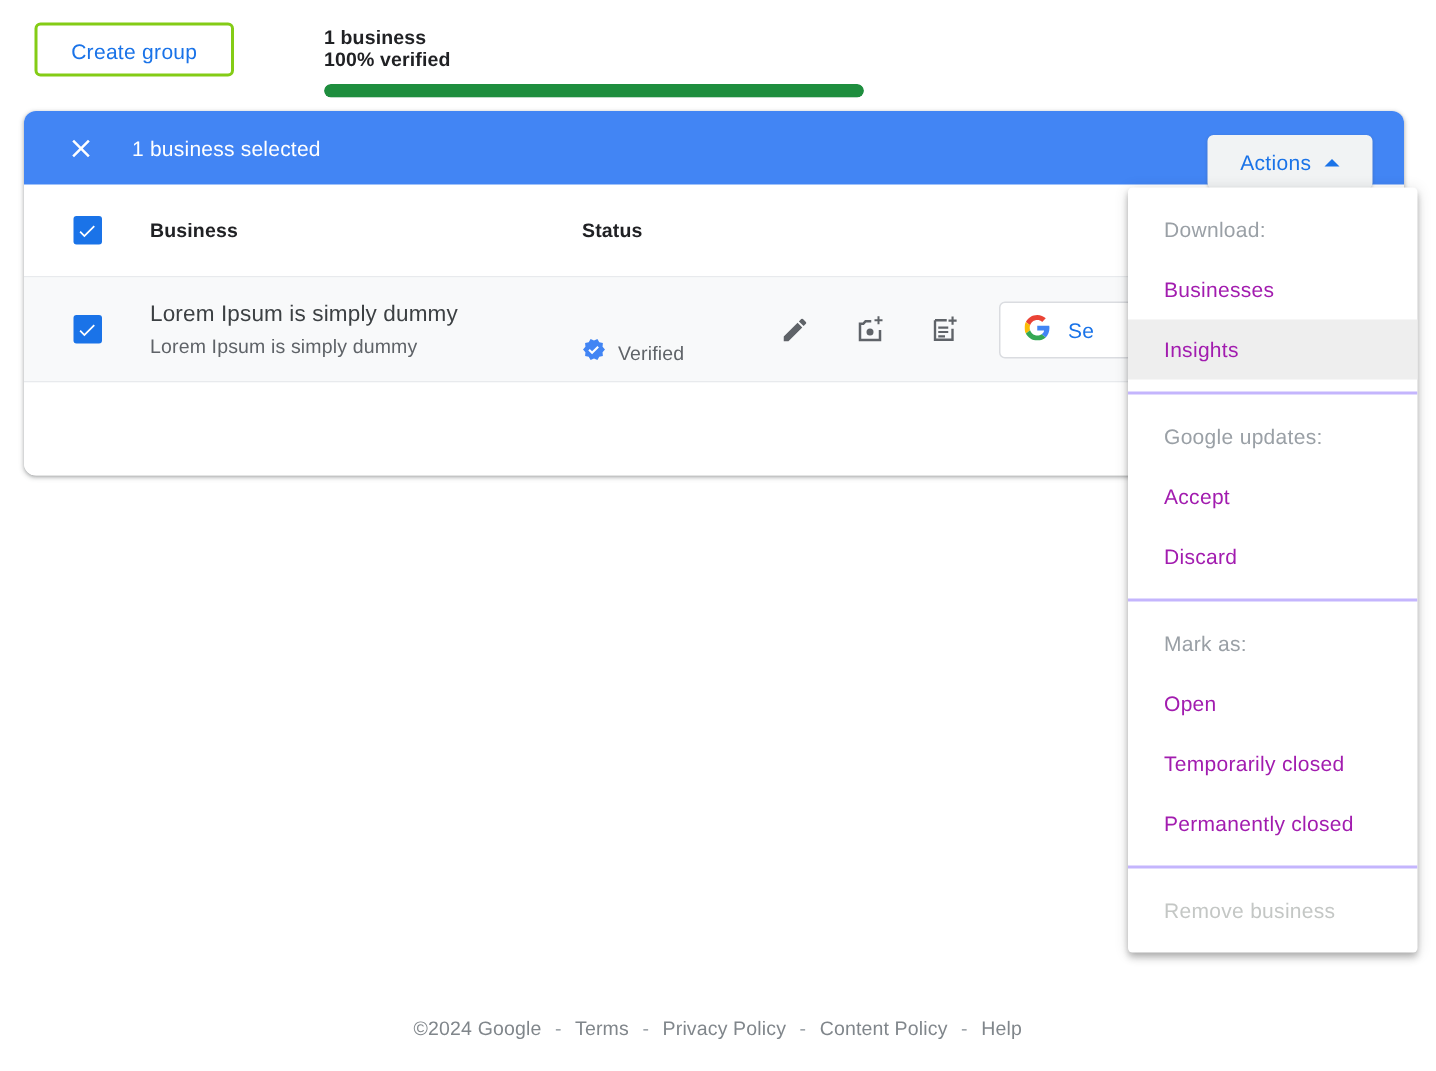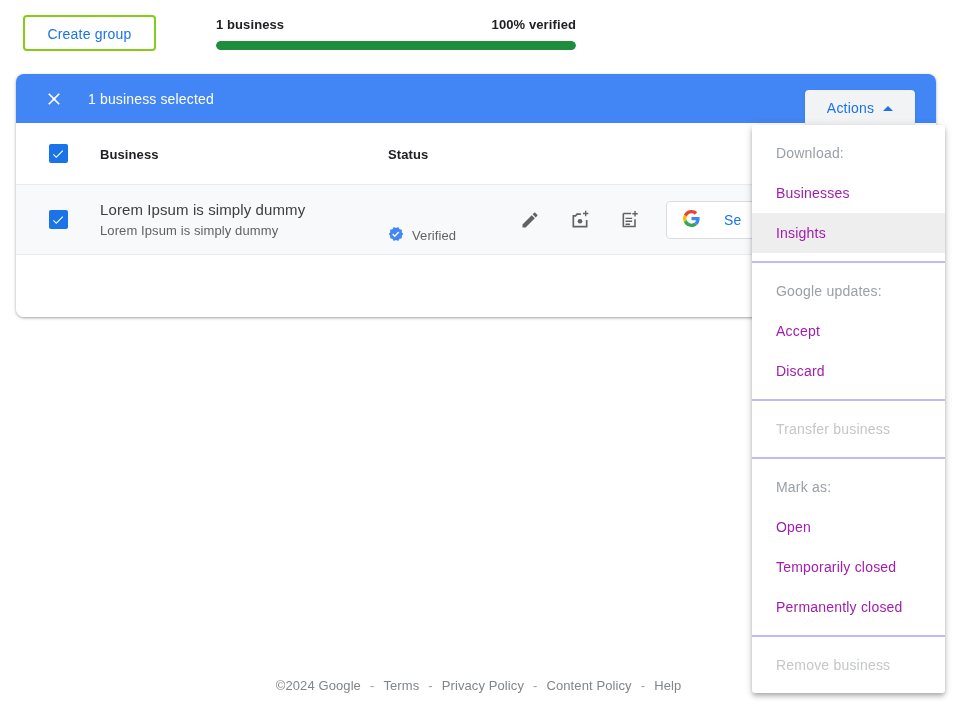--- a/index.html
+++ b/index.html
@@ -50,20 +50,21 @@
     width: 360px;
   }
   #progress-labels {
     display: flex;
     justify-content: space-between;
     align-items: baseline;
     font-size: 13px;
     color: #202124;
     font-weight: bold;
     letter-spacing: .1px;
+    flex-direction: column;
   }
   #progress-track {
     margin-top: 9px;
     width: 360px;
     height: 9px;
     border-radius: 5px;
     background: #e8eaed;
     overflow: hidden;
   }
   #progress-fill {
@@ -206,21 +207,21 @@
     background: none; border: none; padding: 0;
   }
   #google-button {
     height: 38px;
     min-width: 120px;
     border: 1px solid #dadce0;
     border-radius: 4px;
     background: #ffffff;
     display: flex;
     align-items: center;
-    gap: 24px;
+    gap: 12px;
     padding: 0 16px;
     cursor: pointer;
     font-size: 14px;
     color: #1a73e8;
     font-family: "Liberation Sans", sans-serif;
     white-space: nowrap;
     letter-spacing: .2px;
   }
 
   
@@ -441,23 +442,20 @@
       <div class="menu-item is-caption">Download:</div>
       <div class="menu-item">Businesses</div>
       <div class="menu-item is-highlighted">Insights</div>
     </div>
     <div class="menu-group">
       <div class="menu-item is-caption">Google updates:</div>
       <div class="menu-item">Accept</div>
       <div class="menu-item">Discard</div>
     </div>
     <div class="menu-group">
-      <div class="menu-item is-disabled">Transfer business</div>
-    </div>
-    <div class="menu-group">
       <div class="menu-item is-caption">Mark as:</div>
       <div class="menu-item">Open</div>
       <div class="menu-item">Temporarily closed</div>
       <div class="menu-item">Permanently closed</div>
     </div>
     <div class="menu-group">
       <div class="menu-item is-disabled">Remove business</div>
     </div>
   </div>
 

